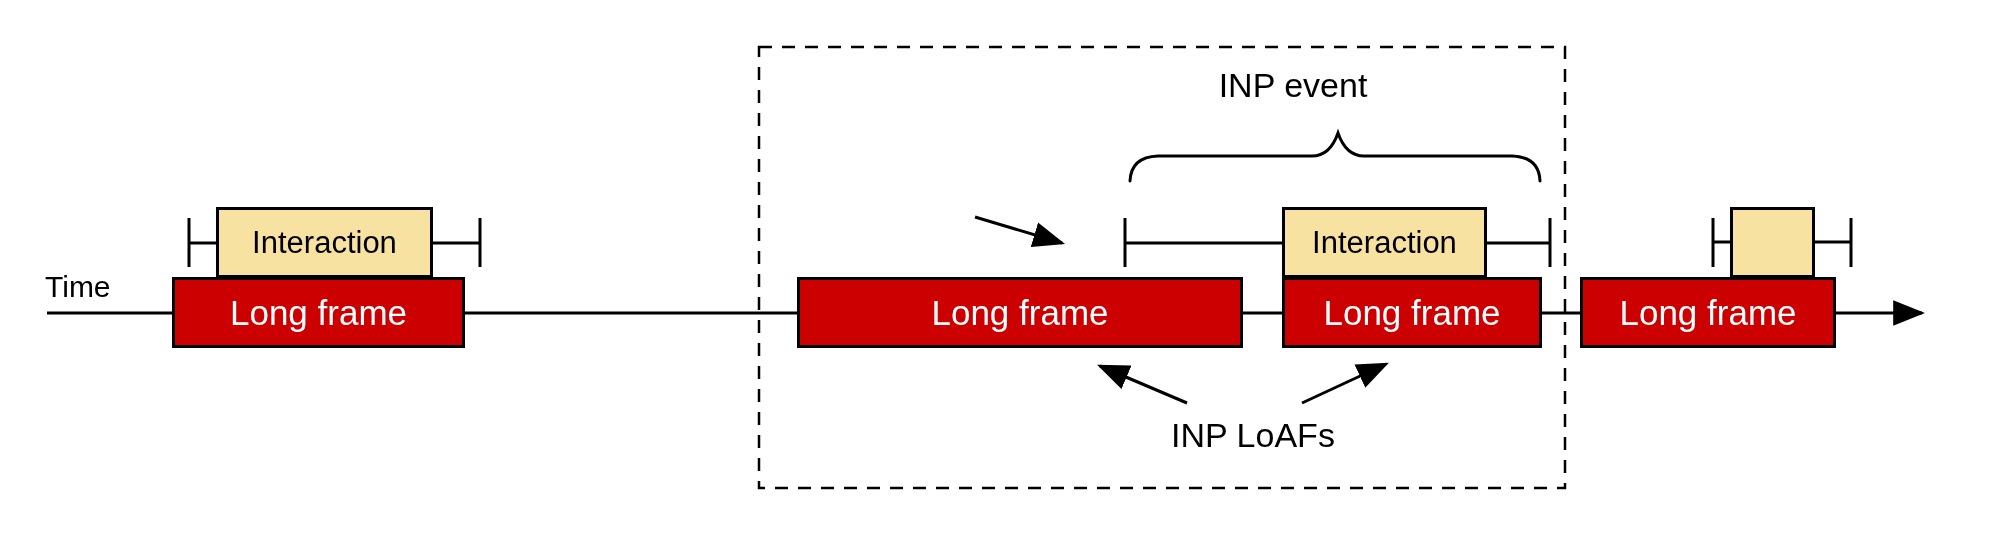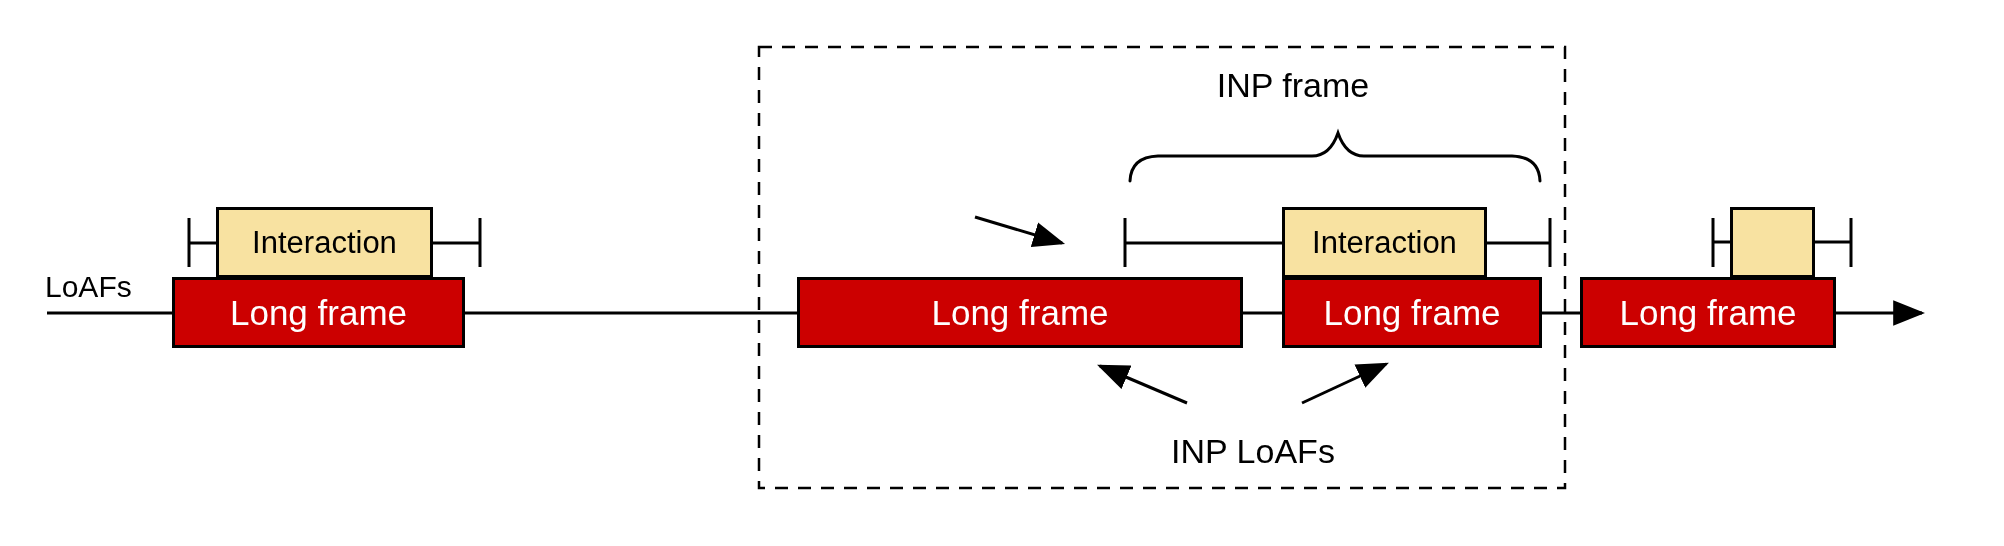--- a/index.html
+++ b/index.html
@@ -67,21 +67,21 @@
 
   .label {
     position: absolute;
     color: #000000;
     font-size: 34px;
     white-space: nowrap;
   }
   .time-label      { left: 45px;   top: 270px; font-size: 30px; }
   .inp-event-label { left: 898px;  top: 156px; width: 160px; text-align: center; }
   .inp-value-label { left: 1180px; top: 66px;  width: 226px; text-align: center; }
-  .inp-loafs-label { left: 1163px; top: 416px; width: 180px; text-align: center; margin-top: 16px; }
+  .inp-loafs-label { left: 1163px; top: 416px; width: 180px; text-align: center; }
 </style>
 </head>
 <body>
 
 <div class="canvas">
 
   <svg class="lines-layer" viewBox="0 0 2004 546">
     <defs>
       <marker id="arrow" viewBox="0 0 10 8" refX="9" refY="4" markerWidth="32" markerHeight="26" orient="auto" markerUnits="userSpaceOnUse">
         <path d="M0,0 L10,4 L0,8 Z" class="arrowhead"></path>
@@ -142,17 +142,17 @@
   <div class="box interaction int1">
     <span>Interaction</span>
   </div>
   <div class="box interaction int2">
     <span>Interaction</span>
   </div>
   <div class="box interaction int3">
     <span></span>
   </div>
 
-  <div class="label time-label">LoAFs</div>
-  <div class="label inp-value-label">INP frame</div>
+  <div class="label time-label">Time</div>
+  <div class="label inp-value-label">INP event</div>
   <div class="label inp-loafs-label">INP LoAFs</div>
 
 </div>
 
 </body></html>

